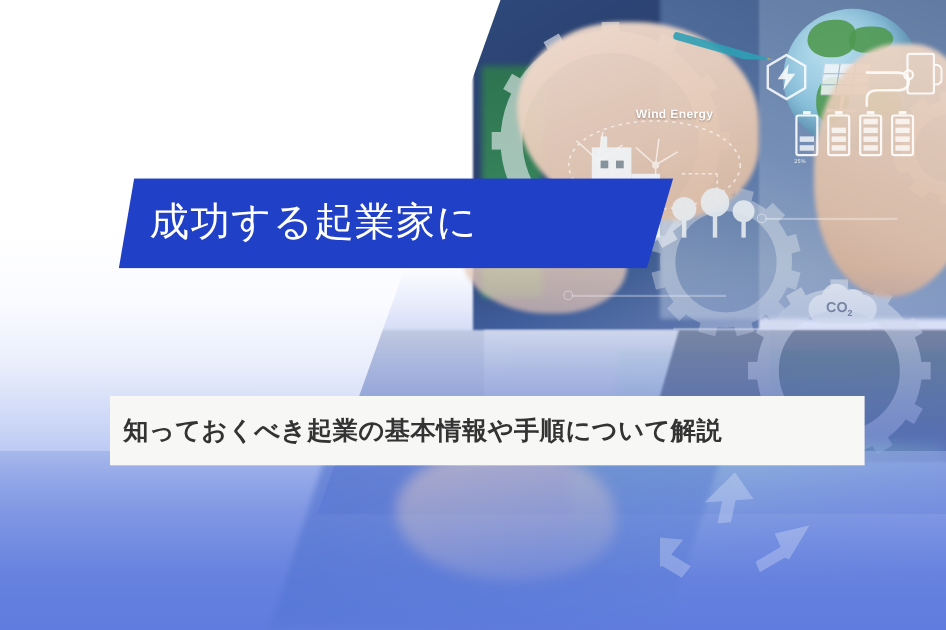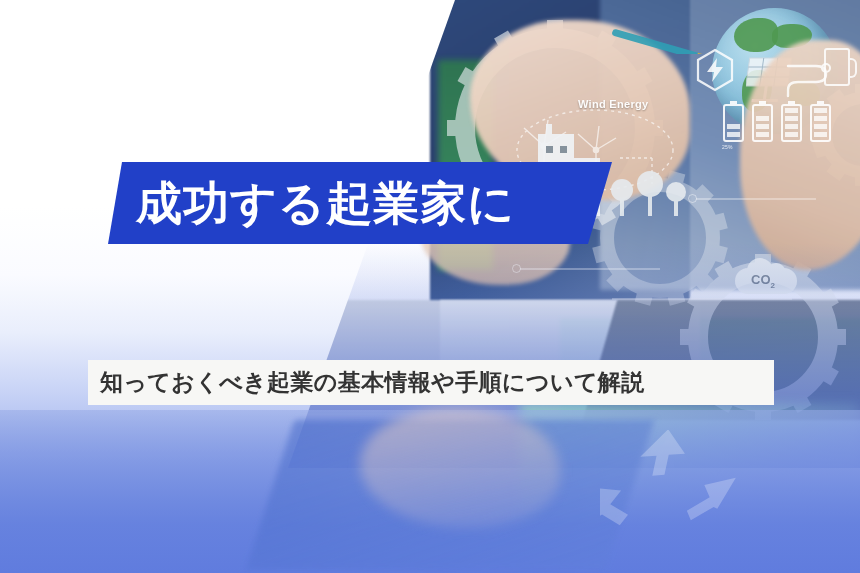--- a/index.html
+++ b/index.html
@@ -366,34 +366,34 @@
   }
   .band-2 {
     left: 84px; top: 261px;
     width: 694px; height: 80px;
     -webkit-clip-path: polygon(34px 0, 100% 0, 666px 100%, 8px 100%);
     clip-path: polygon(34px 0, 100% 0, 666px 100%, 8px 100%);
   }
   .band-text {
     color: #ffffff;
     font-family: "DejaVu Sans", "Liberation Sans", sans-serif;
-    font-weight: 700;
-    font-size: 46px;
+    font-weight: 400;
+    font-size: 36px;
     line-height: 1;
     letter-spacing: 1px;
     white-space: nowrap;
   }
   .band-1 .band-text { margin-left: 36px; }
   .band-2 .band-text { margin-left: 36px; }
 
   
   .subtitle-box {
     position: absolute;
-    left: 88px; top: 360px;
-    width: 686px; height: 45px;
+    left: 100px; top: 360px;
+    width: 686px; height: 63px;
     background: #f7f7f5;
     display: flex;
     align-items: center;
   }
   .subtitle-text {
     margin-left: 12px;
     color: #333333;
     font-family: "DejaVu Sans", "Liberation Sans", sans-serif;
     font-weight: 700;
     font-size: 23px;

